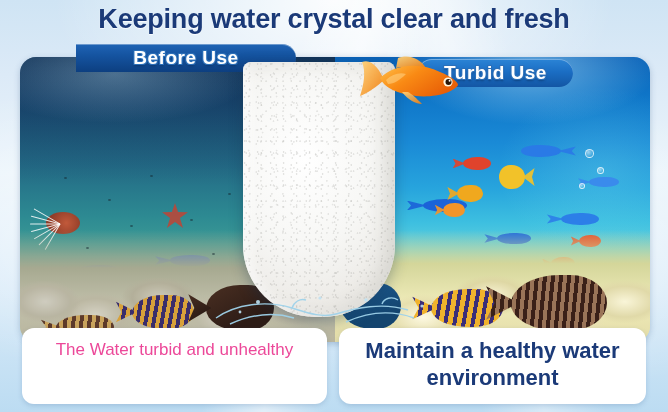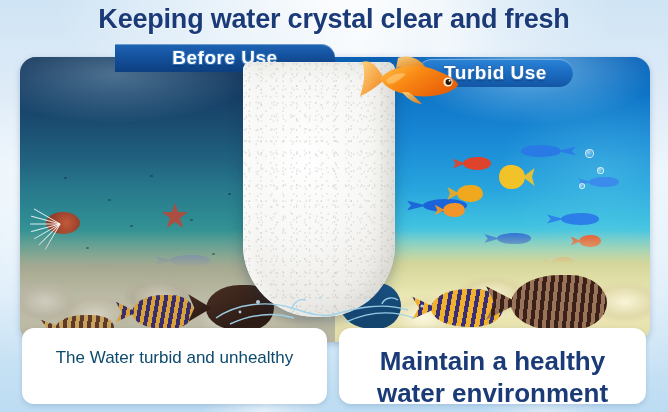--- a/index.html
+++ b/index.html
@@ -218,21 +218,20 @@
       -1px  1px 0 #2b6fb8, 1px  1px 0 #2b6fb8,
        0    2px 2px rgba(10,40,80,0.5);
   }
   .banner-before {
     left: 76px;
     top: 44px;
     width: 220px;
     border-radius: 0 14px 14px 0;
     background: linear-gradient(180deg, #1f64b5 0%, #14529e 45%, #0d3f80 100%);
     box-shadow: inset 0 1px 0 rgba(255,255,255,0.35);
-    margin-left: 39px;
   }
   .banner-after {
     left: 418px;
     top: 59px;
     width: 155px;
     border-radius: 14px 14px 14px 14px;
     background: linear-gradient(180deg, #2b84d6 0%, #1b6ec4 45%, #1356a4 100%);
     box-shadow: inset 0 1px 0 rgba(255,255,255,0.35);
   }
 
@@ -312,29 +311,29 @@
     line-height: 1.15;
     margin-top: 5px;
     white-space: nowrap;
   }
   .caption-title .deg {
     font-size: 13px;
     vertical-align: super;
     font-weight: normal;
   }
   .caption-sub {
-    color: #0c4a6e;
+    color: #ec4899;
     font-size: 17px;
-    margin-top: 20px;
+    margin-top: 12px;
     white-space: nowrap;
   }
   .caption-right .caption-title {
-    font-size: 26px;
+    font-size: 22px;
     line-height: 1.22;
-    margin-top: 18px;
+    margin-top: 10px;
     white-space: normal;
     padding: 0 12px;
   }
 </style>
 </head>
 <body>
 
 <div id="poster">
 
   <div class="bg-streaks"></div>

